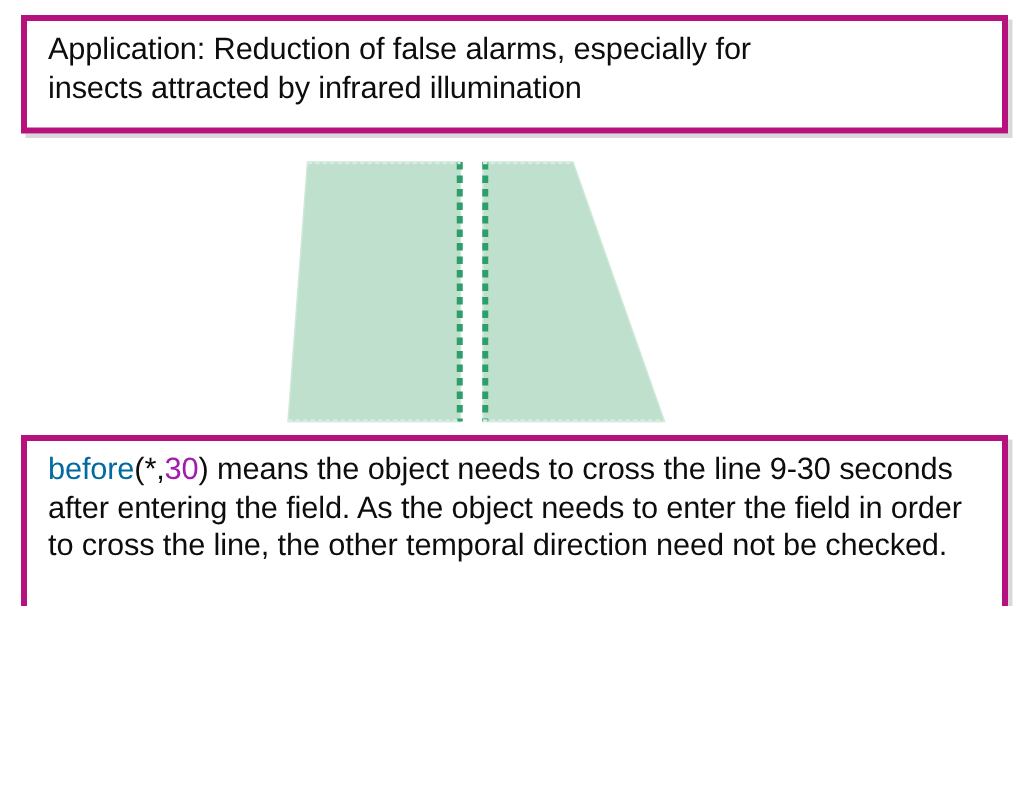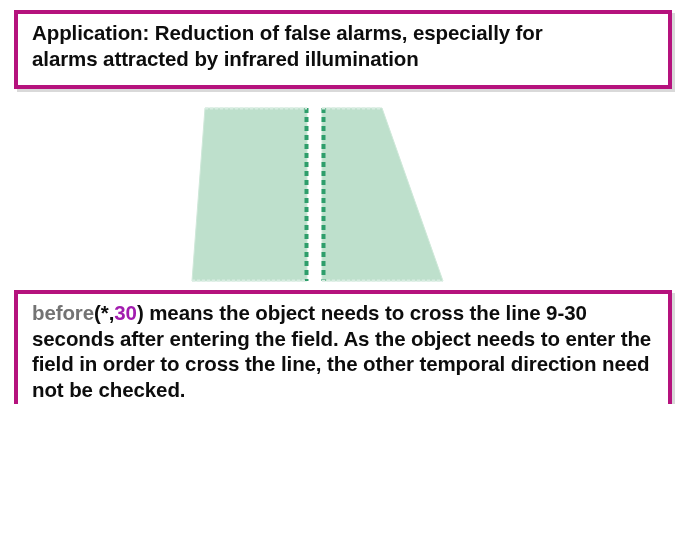--- a/index.html
+++ b/index.html
@@ -10,21 +10,20 @@
   }
   body {
     font-family: "Liberation Sans", sans-serif;
   }
   #slide {
     position: relative;
     width: 682px;
     height: 404px;
     background: #ffffff;
     overflow: hidden;
-    font-weight: bold;
   }
 
   
   .callout {
     position: absolute;
     background: #ffffff;
     border: 4px solid #b5127d;
     box-sizing: border-box;
     box-shadow: 3px 3px 0 rgba(120, 120, 120, 0.28);
   }
@@ -49,21 +48,21 @@
     height: 139px;
   }
   #box-sameobject {
     left: 14px;
     top: 448px;
     width: 658px;
     height: 75px;
   }
 
   
-  .kw-blue   { color: #737373; }
+  .kw-blue   { color: #0369a1; }
   .kw-purple { color: #a21caf; }
   .kw-black  { color: #0d0d0d; }
 
   
   #fov-diagram {
     position: absolute;
     left: 0px;
     top: 96px;
     width: 682px;
     height: 192px;
@@ -73,21 +72,21 @@
   }
 </style>
 </head>
 <body>
 
 <div id="slide">
 
   <div class="callout" id="box-application">
     <div class="body">
       <span>Application: Reduction of false alarms, especially for</span><br>
-      <span>alarms attracted by infrared illumination</span>
+      <span>insects attracted by infrared illumination</span>
     </div>
   </div>
 
   <div id="fov-diagram">
     <svg width="682" height="192" viewBox="0 0 682 192" xmlns="http://www.w3.org/2000/svg">
 
       <polygon points="205,12 307,12 307,185 192,185" fill="#bee0cc" stroke="#cfe8d9" stroke-width="1"></polygon>
 
       <polygon points="322,12 382,12 443,185 322,185" fill="#bee0cc" stroke="#cfe8d9" stroke-width="1"></polygon>
 

